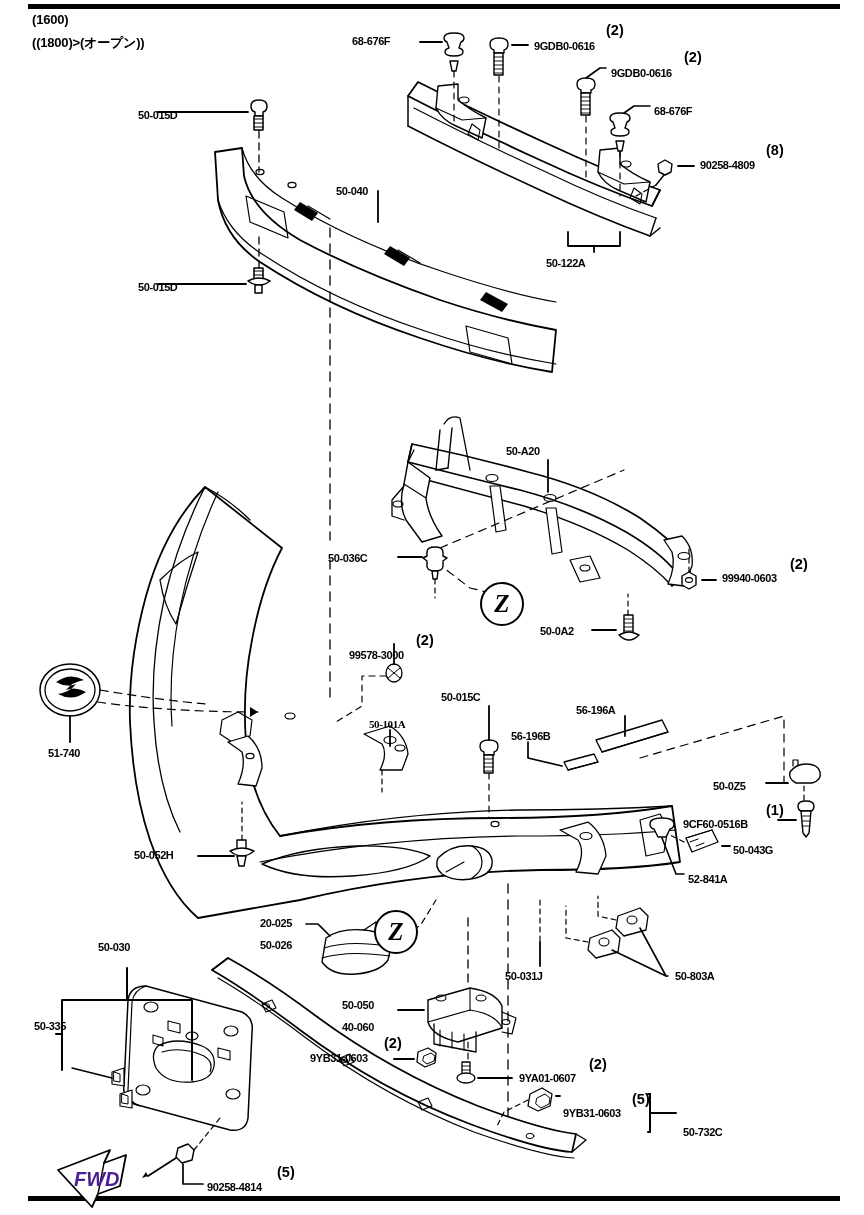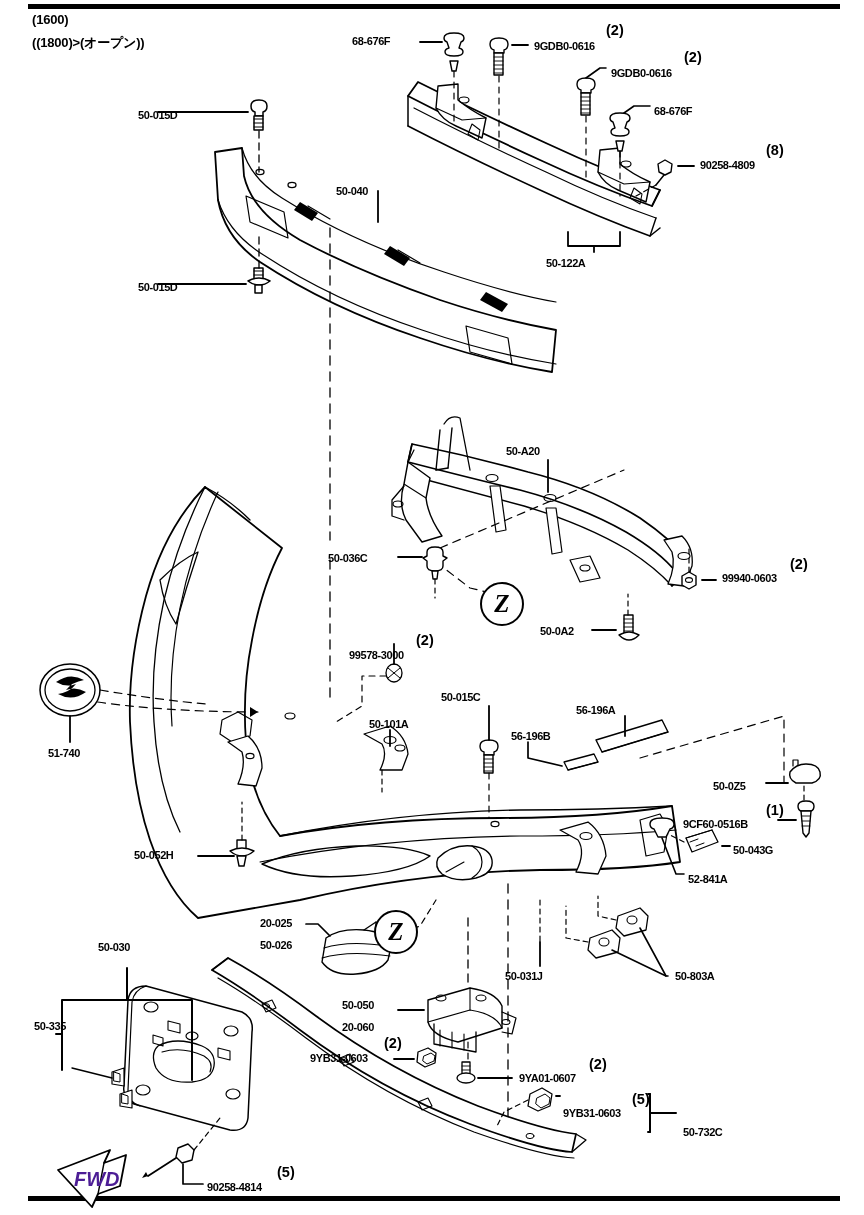--- a/index.html
+++ b/index.html
@@ -505,38 +505,38 @@
       <div class="qty" style="left: 766px; top: 142px;">(8)</div>
       <div class="lbl" style="left: 546px; top: 258px;">50-122A</div>
       <div class="lbl" style="left: 506px; top: 446px;">50-A20</div>
       <div class="lbl" style="left: 328px; top: 553px;">50-036C</div>
       <div class="lbl" style="left: 722px; top: 573px;">99940-0603</div>
       <div class="qty" style="left: 790px; top: 556px;">(2)</div>
       <div class="lbl" style="left: 540px; top: 626px;">50-0A2</div>
       <div class="lbl" style="left: 349px; top: 650px;">99578-3000</div>
       <div class="qty" style="left: 416px; top: 632px;">(2)</div>
       <div class="lbl" style="left: 441px; top: 692px;">50-015C</div>
-      <div class="lbl" style="left: 369px; top: 719px;">50-101A</div>
+      <div class="lbl" style="left: 369px; top: 719px; font-family: Liberation Serif, serif;">50-101A</div>
       <div class="lbl" style="left: 511px; top: 731px;">56-196B</div>
       <div class="lbl" style="left: 576px; top: 705px;">56-196A</div>
       <div class="lbl" style="left: 48px; top: 748px;">51-740</div>
       <div class="lbl" style="left: 713px; top: 781px;">50-0Z5</div>
       <div class="lbl" style="left: 683px; top: 819px;">9CF60-0516B</div>
       <div class="qty" style="left: 766px; top: 802px;">(1)</div>
       <div class="lbl" style="left: 733px; top: 845px;">50-043G</div>
       <div class="lbl" style="left: 688px; top: 874px;">52-841A</div>
       <div class="lbl" style="left: 134px; top: 850px;">50-052H</div>
       <div class="lbl" style="left: 260px; top: 918px;">20-025</div>
       <div class="lbl" style="left: 260px; top: 940px;">50-026</div>
       <div class="lbl" style="left: 505px; top: 971px;">50-031J</div>
       <div class="lbl" style="left: 675px; top: 971px;">50-803A</div>
       <div class="lbl" style="left: 98px; top: 942px;">50-030</div>
       <div class="lbl" style="left: 34px; top: 1021px;">50-335</div>
       <div class="lbl" style="left: 342px; top: 1000px;">50-050</div>
-      <div class="lbl" style="left: 342px; top: 1022px;">20-060</div>
+      <div class="lbl" style="left: 342px; top: 1022px;">40-060</div>
       <div class="lbl" style="left: 310px; top: 1053px;">9YB31-0603</div>
       <div class="qty" style="left: 384px; top: 1035px;">(2)</div>
       <div class="lbl" style="left: 519px; top: 1073px;">9YA01-0607</div>
       <div class="qty" style="left: 589px; top: 1056px;">(2)</div>
       <div class="lbl" style="left: 563px; top: 1108px;">9YB31-0603</div>
       <div class="qty" style="left: 632px; top: 1091px;">(5)</div>
       <div class="lbl" style="left: 683px; top: 1127px;">50-732C</div>
       <div class="lbl" style="left: 207px; top: 1182px;">90258-4814</div>
       <div class="qty" style="left: 277px; top: 1164px;">(5)</div>
     </div>

